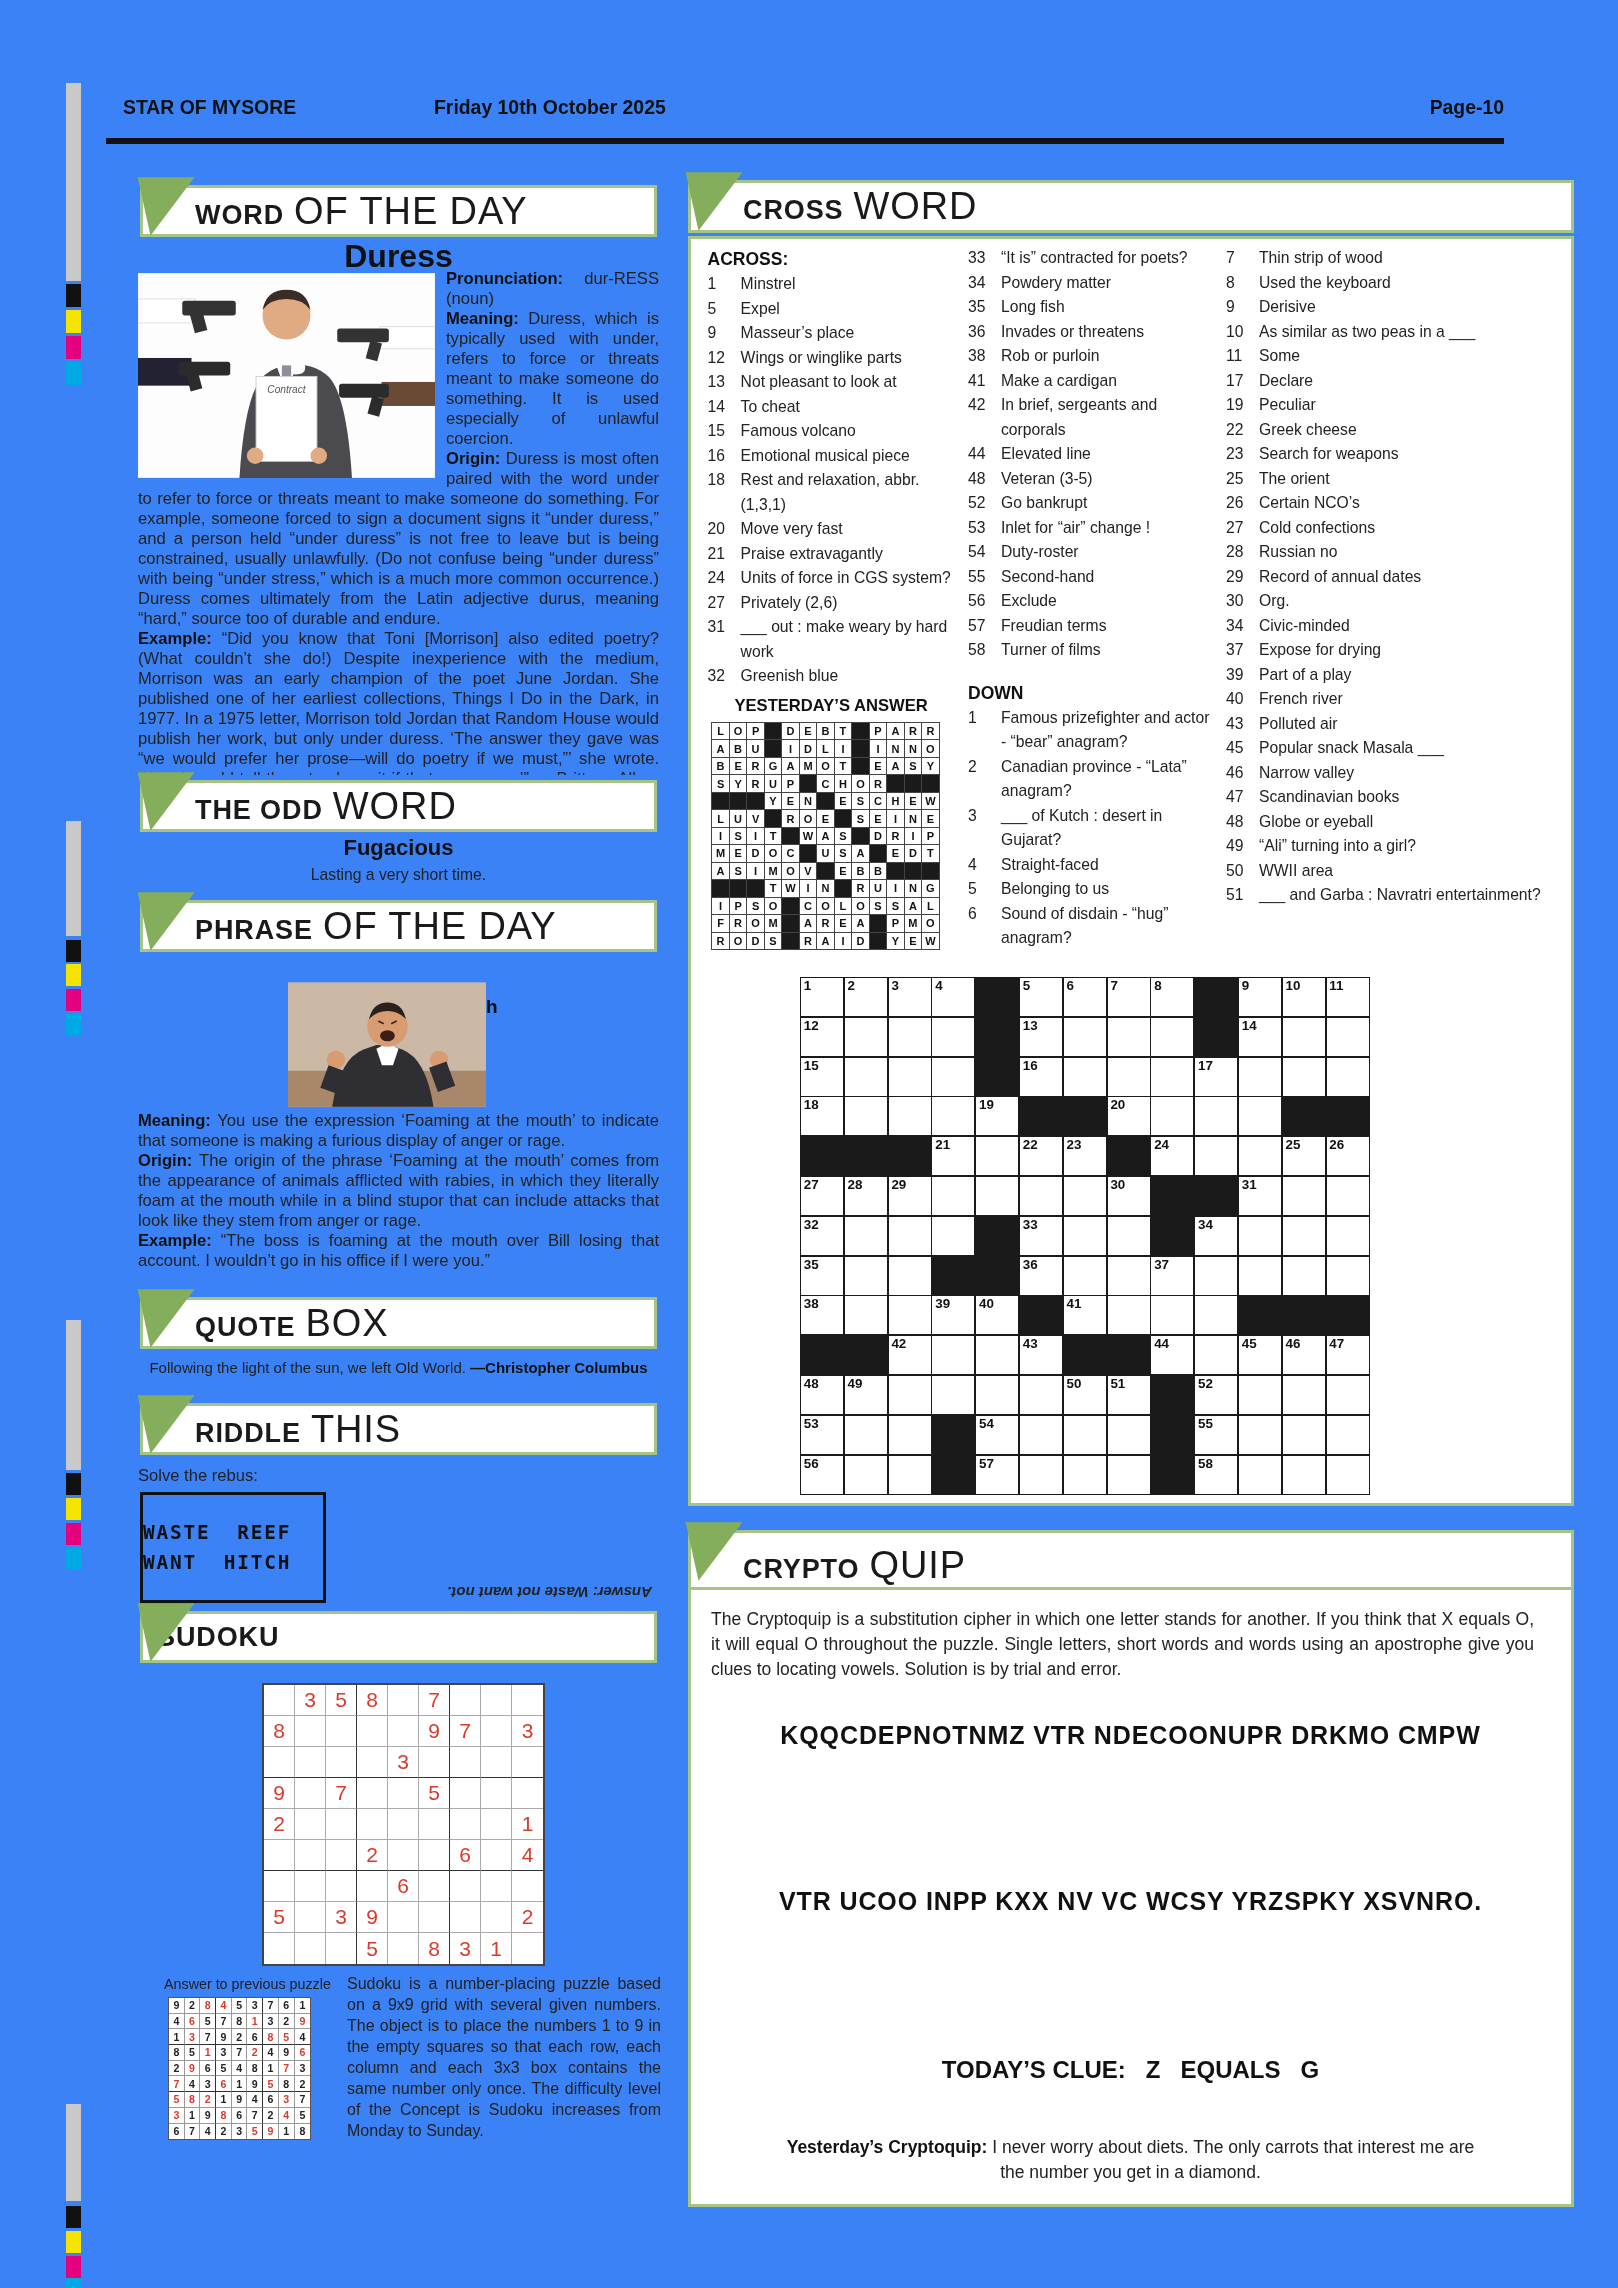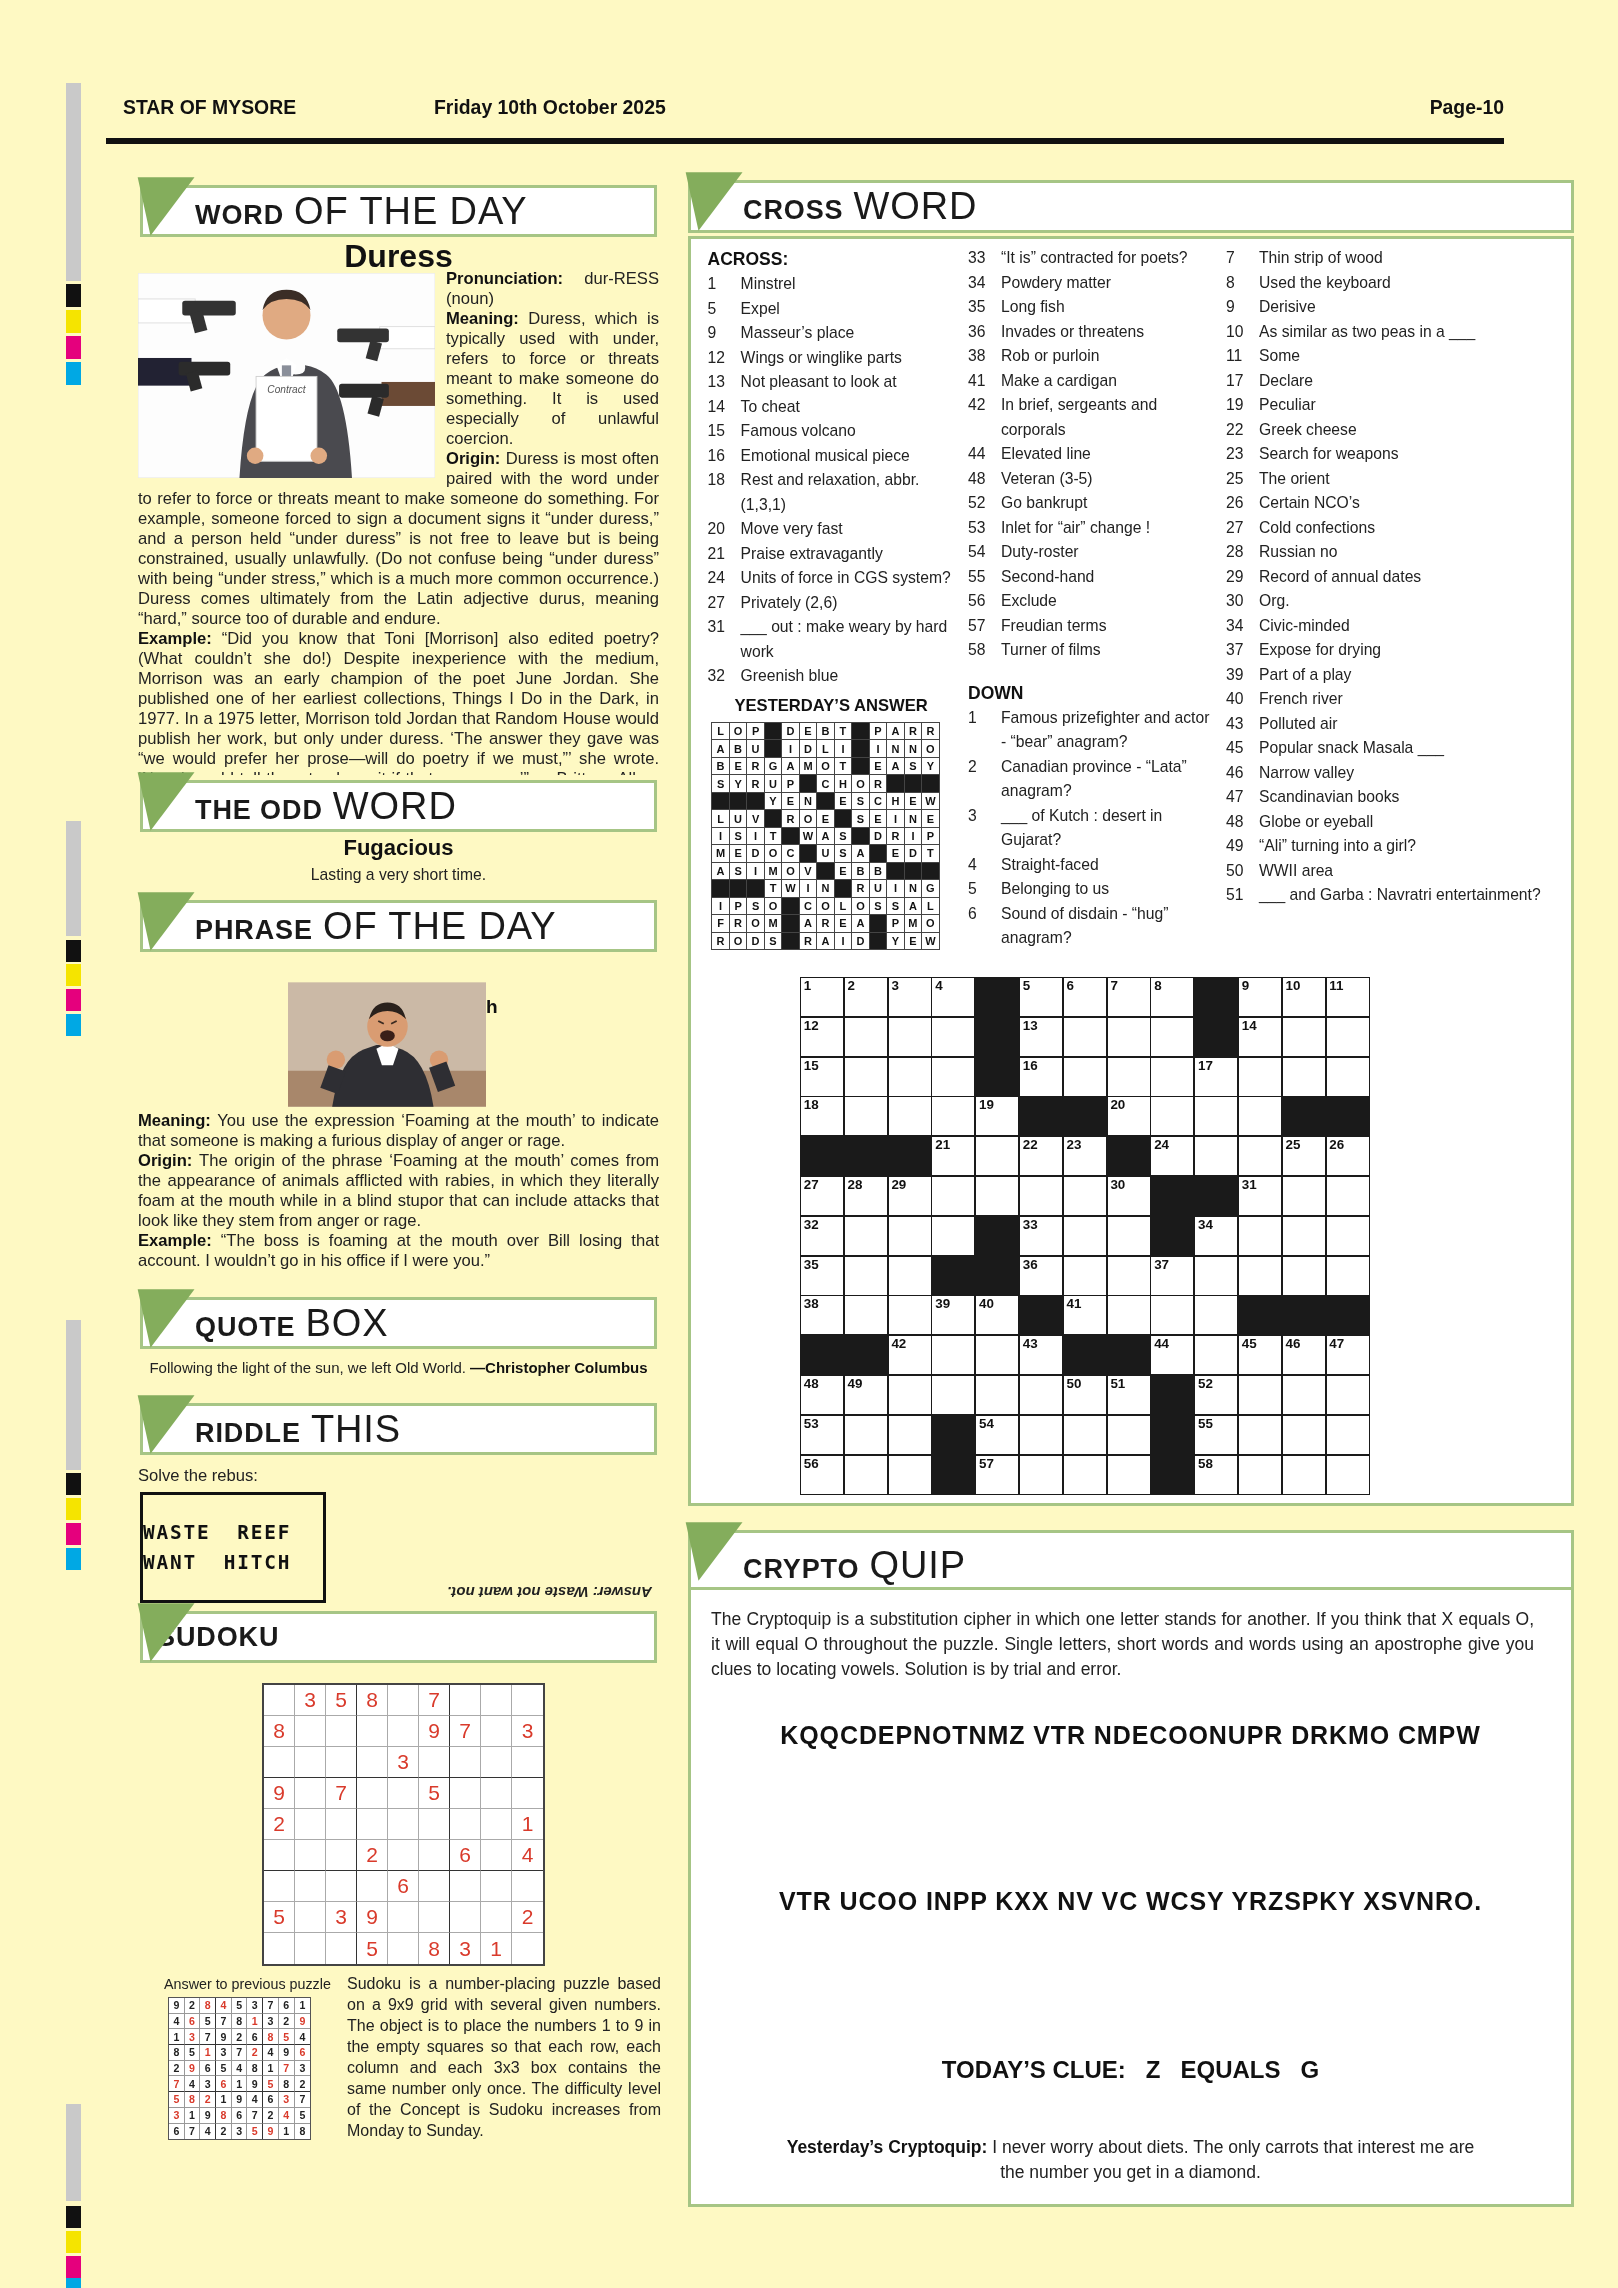--- a/index.html
+++ b/index.html
@@ -2,21 +2,21 @@
 <html style="--green: #a6c585; --flag: #84ad5c; --red: #d93a2b;font-size:14.8px"><head>
 <meta charset="utf-8">
 <style>
   :root{
     --green:#a6c585; --flag:#84ad5c; --red:#d93a2b;
     --ink:#1a1a1a; --body:#222;
     --myellow:#f5e400; --mmagenta:#e5007d; --mcyan:#00a8e4;
   }
   *{box-sizing:border-box;}
   html,body{margin:0;padding:0;background:#fff;}
-  .page{position:relative;width:1619px;height:2289px;background:#fef9c3;overflow:hidden;
+  .page{position:relative;width:1619px;height:2289px;background:#3b82f6;overflow:hidden;
         font-family:"Liberation Sans",sans-serif;color:var(--body);}
   
   .masthead{position:absolute;top:96px;font-size:19.4px;font-weight:bold;color:#111;}
   .rule{position:absolute;left:106px;top:138px;width:1398px;height:5.5px;background:#111;}
   
   .mark{position:absolute;left:66px;width:14.8px;}
   
   .hbox{position:absolute;height:52px;background:#fff;border:3.7px solid var(--green);
         display:flex;align-items:center;padding-left:52px;}
   .hbox .flag{position:absolute;left:-9.2px;top:-13px;width:66px;height:63px;}

